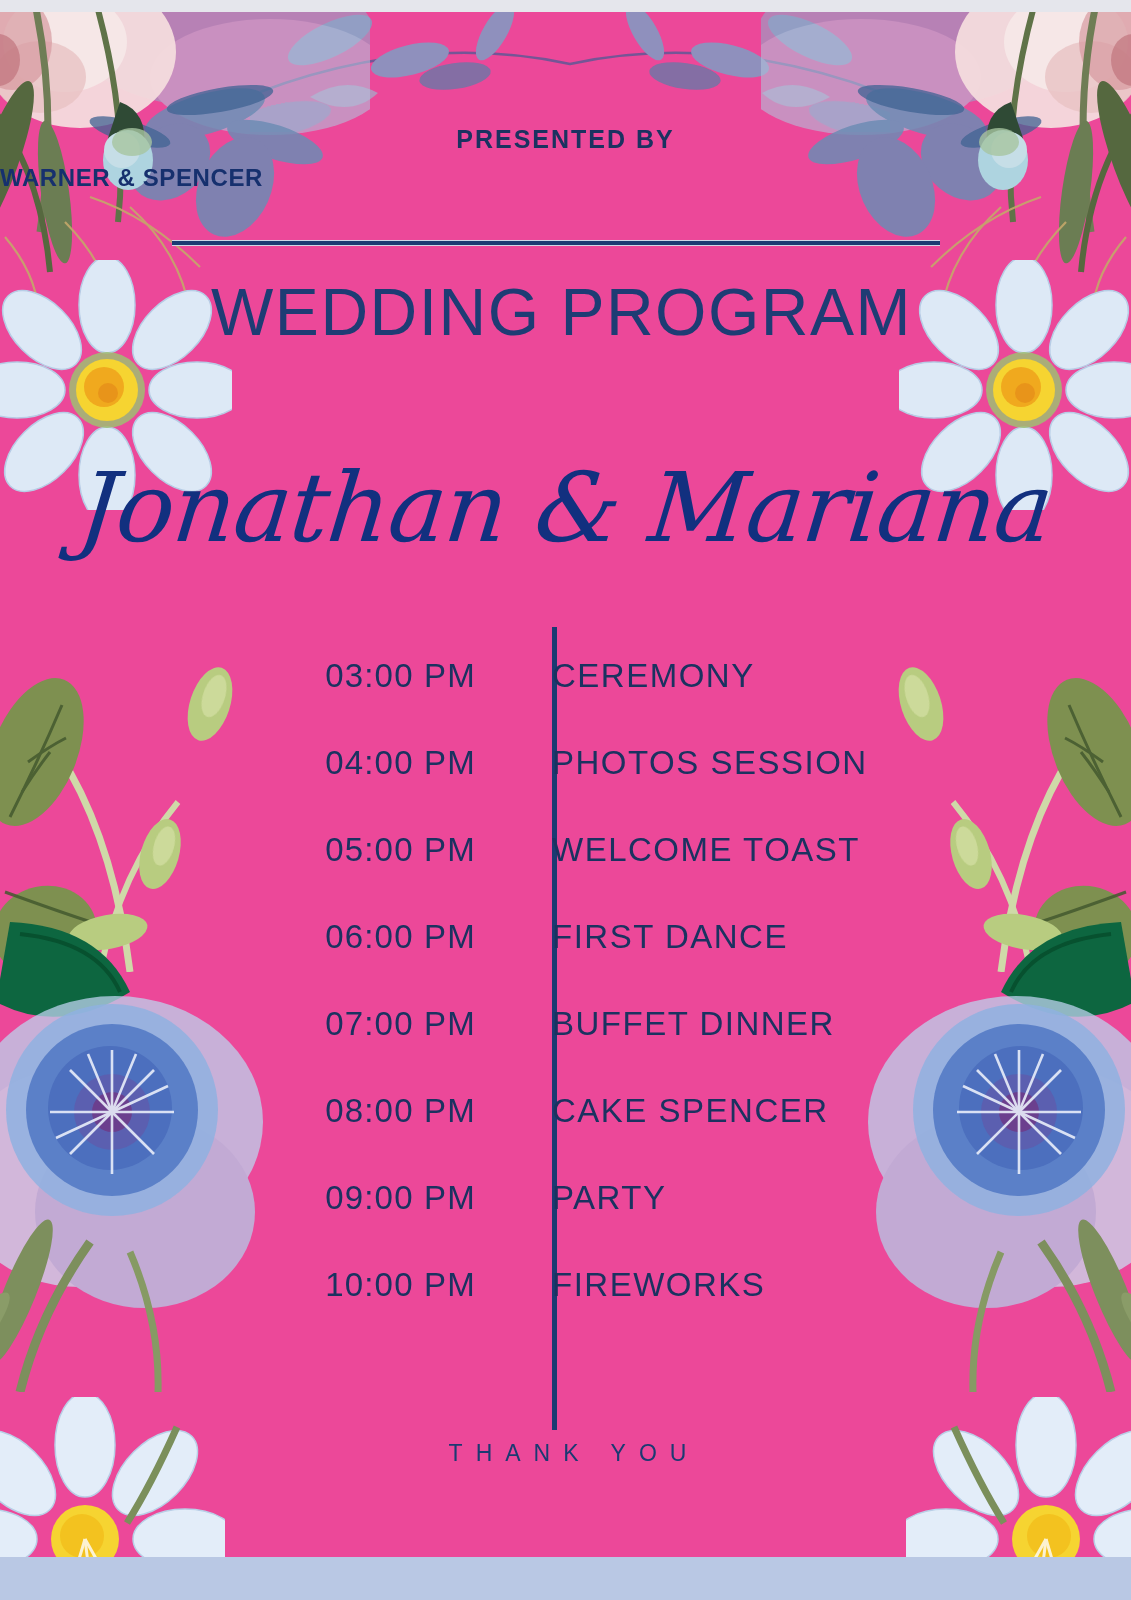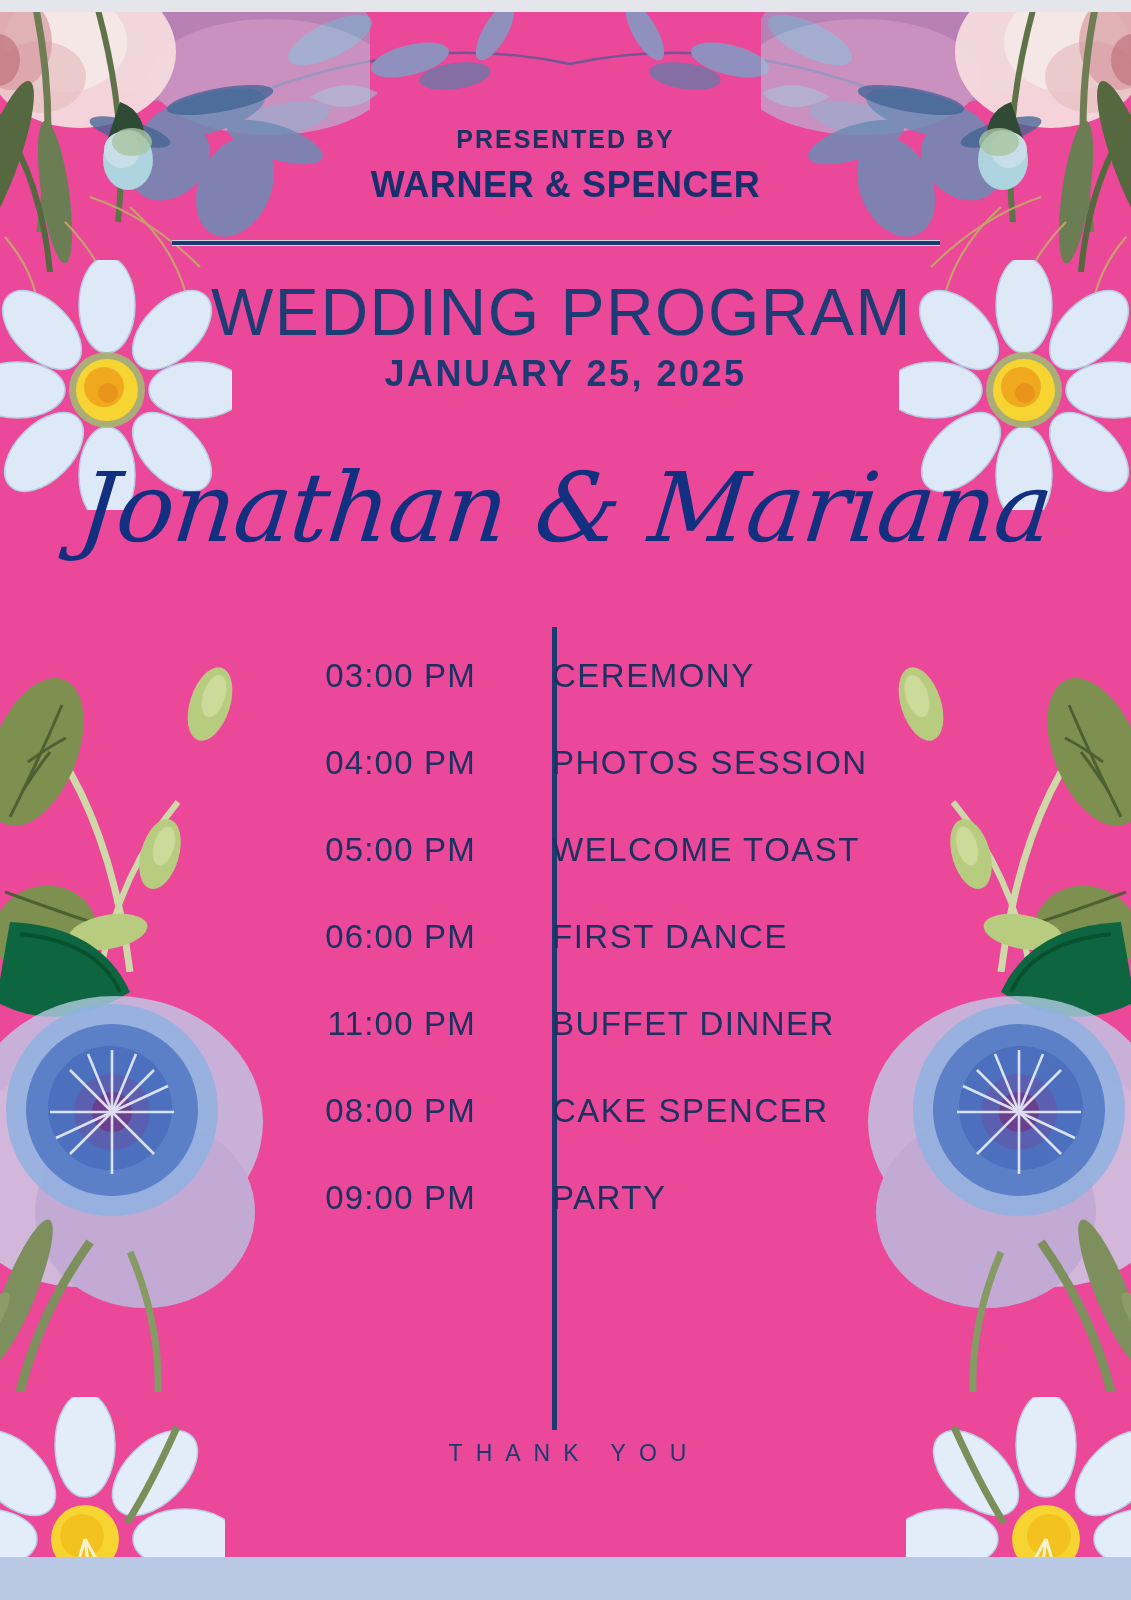--- a/index.html
+++ b/index.html
@@ -32,22 +32,21 @@
   .content{position:absolute;inset:0;}
 
   .presented-by{
     position:absolute;top:113px;left:0;right:0;
     text-align:center;
     font-size:25px;letter-spacing:2.0px;font-weight:700;
     color:#1b3260;
   }
   .host-names{
     position:absolute;top:152px;left:0;right:0;
-    text-align:center;
-    font-size:36px;letter-spacing:0.6px;font-weight:700;
+    font-size:24px;letter-spacing:0.6px;font-weight:700;
     color:#16306e;
   }
 
   .rule{
     position:absolute;top:228px;left:172px;width:768px;height:6px;
     background:#1b3a72;
     border-top:1px solid #cfd6e6;
     border-bottom:1px solid #cfd6e6;
     box-sizing:border-box;
   }
@@ -481,21 +480,20 @@
   <div class="content">
 
     <div class="presented-by">PRESENTED BY</div>
 
     <div class="host-names">WARNER &amp; SPENCER</div>
 
     <div class="rule"></div>
 
     <div class="program-title">WEDDING PROGRAM</div>
 
-    <div class="program-date">JANUARY 25, 2025</div>
 
     <div class="couple">Jonathan &amp; Mariana</div>
 
     <div class="schedule">
       <div class="v-divider"></div>
       <div class="rows" id="schedule-rows">
           <div class="row">
             <div class="time">03:00 PM</div>
             <div class="event">CEREMONY</div>
           </div>
@@ -505,29 +503,33 @@
           </div>
           <div class="row">
             <div class="time">05:00 PM</div>
             <div class="event">WELCOME TOAST</div>
           </div>
           <div class="row">
             <div class="time">06:00 PM</div>
             <div class="event">FIRST DANCE</div>
           </div>
           <div class="row">
-            <div class="time">11:00 PM</div>
+            <div class="time">07:00 PM</div>
             <div class="event">BUFFET DINNER</div>
           </div>
           <div class="row">
             <div class="time">08:00 PM</div>
             <div class="event">CAKE SPENCER</div>
           </div>
           <div class="row">
             <div class="time">09:00 PM</div>
             <div class="event">PARTY</div>
           </div>
+          <div class="row">
+            <div class="time">10:00 PM</div>
+            <div class="event">FIREWORKS</div>
+          </div>
         </div>
     </div>
 
     <div class="thank-you">THANK YOU</div>
   </div>
 </div>
 
 </body></html>

